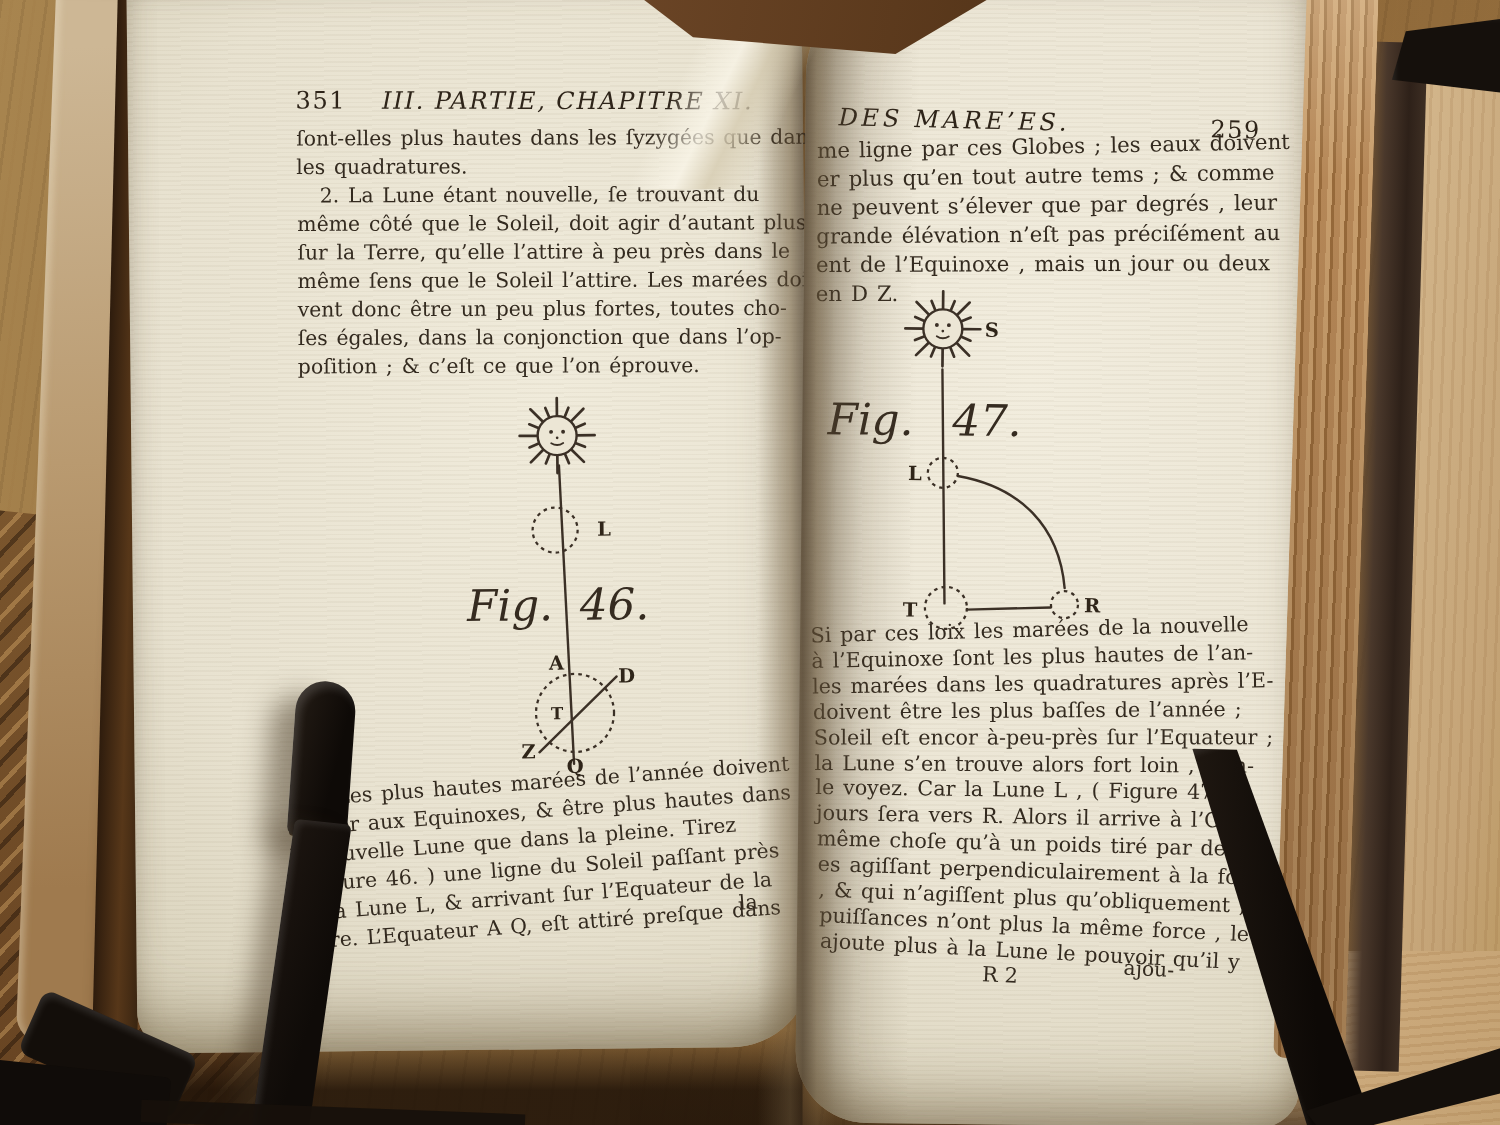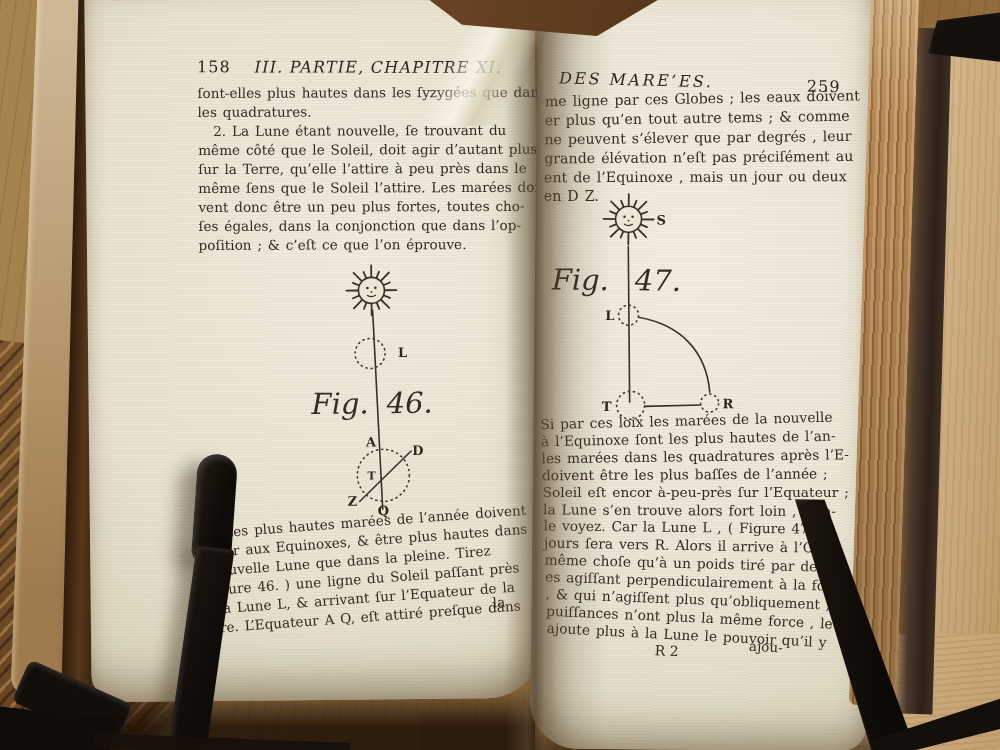--- a/index.html
+++ b/index.html
@@ -176,21 +176,21 @@
   <div class="stand-ledge"></div>
   <div class="fore-gap"></div>
   <div class="shadow-left"></div>
   <div class="shadow-mid"></div>
 
   <div class="cover-edge"></div>
   <div class="spine-strip"></div>
 
   <div class="page left-page">
     <div class="lp-header">
-      <span class="pgnum">158</span><span class="chap">III. PARTIE, CHAPITRE XI.</span>
+      <span class="pgnum">351</span><span class="chap">III. PARTIE, CHAPITRE XI.</span>
     </div>
     <div class="textblock lp-p1">
         <span class="line" style="--i: 0;">ſont-elles plus hautes dans les ſyzygées que dans</span>
         <span class="line" style="--i: 1;">les quadratures.</span>
       </div>
     <div class="textblock lp-p2 indent">
         <span class="line" style="--i: 0;">2. La Lune étant nouvelle, ſe trouvant du</span>
         <span class="line" style="--i: 1;">même côté que le Soleil, doit agir d’autant plus</span>
         <span class="line" style="--i: 2;">ſur la Terre, qu’elle l’attire à peu près dans le</span>
         <span class="line" style="--i: 3;">même ſens que le Soleil l’attire. Les marées doi-</span>

